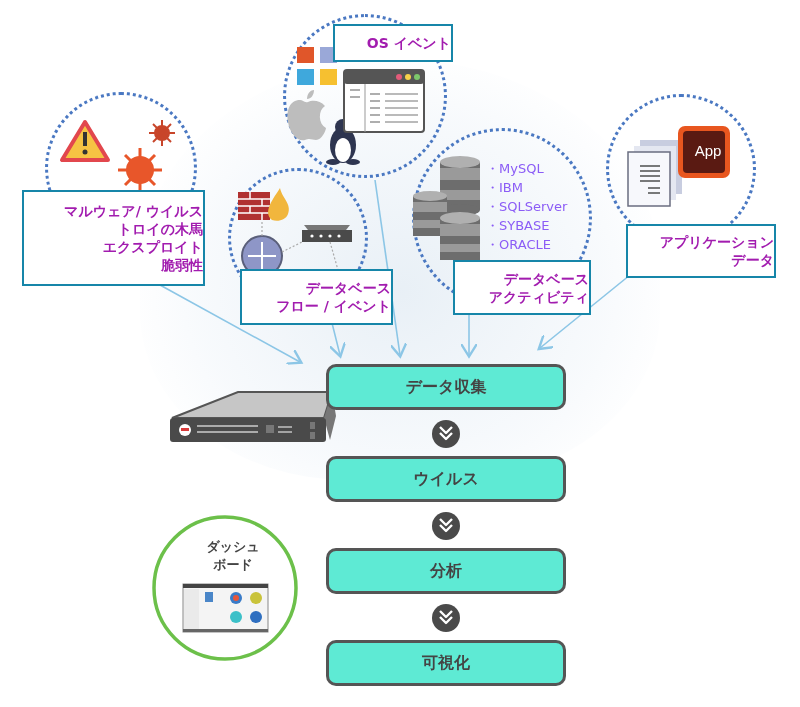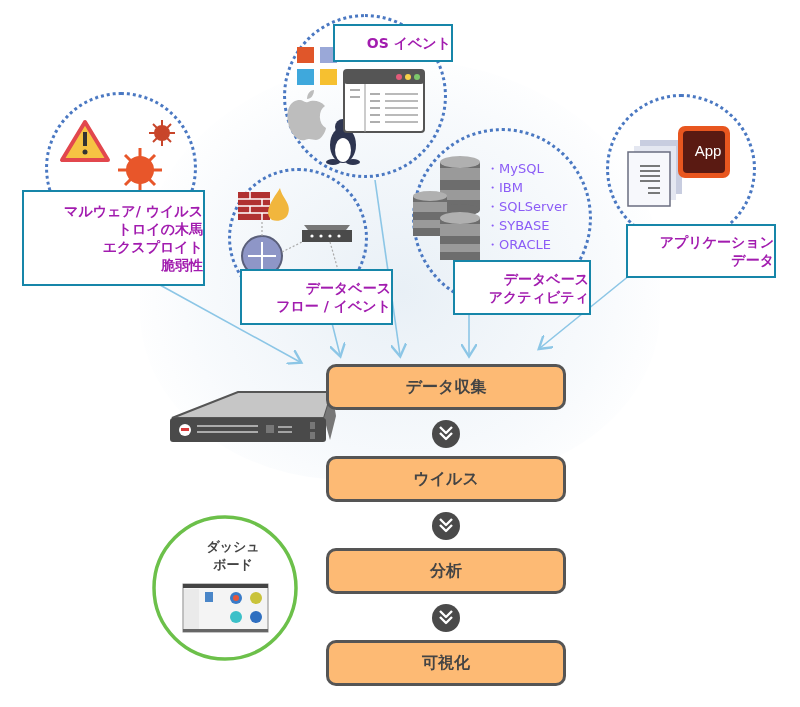--- a/index.html
+++ b/index.html
@@ -3,21 +3,21 @@
 <meta charset="utf-8">
 <style>
   html,body{margin:0;padding:0;background:#fff;}
   body{width:800px;height:707px;position:relative;overflow:hidden;font-family:"DejaVu Sans",sans-serif;}
   .bgfan{position:absolute;left:140px;top:60px;width:520px;height:420px;border-radius:50% 50% 40% 40%;
     background:radial-gradient(ellipse at 50% 55%, rgba(230,238,245,0.9) 0%, rgba(240,245,250,0.5) 55%, rgba(255,255,255,0) 75%);}
   .dotcircle{position:absolute;border-radius:50%;border:3px dotted #4a78c2;box-sizing:border-box;}
   .label{position:absolute;background:#fff;border:2.5px solid #1686a9;color:#a21caf;font-weight:bold;
     text-align:center;box-sizing:border-box;display:flex;flex-direction:column;justify-content:center;align-items:flex-end;
     font-size:14px;line-height:18px;}
-  .step{position:absolute;left:326px;width:240px;height:46px;border:3px solid #555;border-radius:10px;background:#fdba74;
+  .step{position:absolute;left:326px;width:240px;height:46px;border:3px solid #555;border-radius:10px;background:#5eead4;
     box-sizing:border-box;display:flex;align-items:center;justify-content:center;font-size:16px;color:#444;font-weight:bold;}
   .chev{position:absolute;left:432px;width:28px;height:28px;border-radius:50%;background:#4a4a4a;}
   .dblist{position:absolute;left:486px;top:159px;font-size:13px;color:#8b5cf6;line-height:19px;}
   .dblist div::before{content:"・";}
   svg.overlay{position:absolute;left:0;top:0;}
 </style>
 </head>
 <body>
 
 <div class="bgfan"></div>

